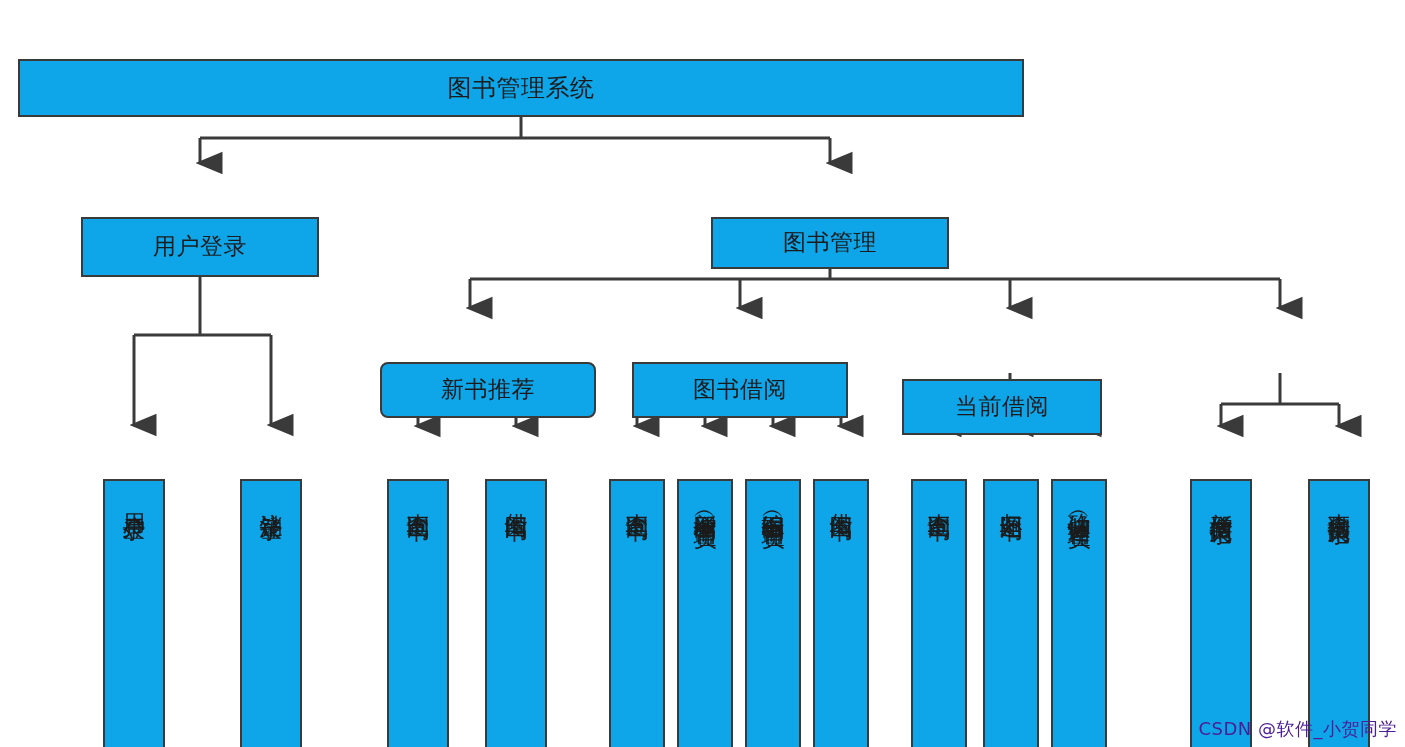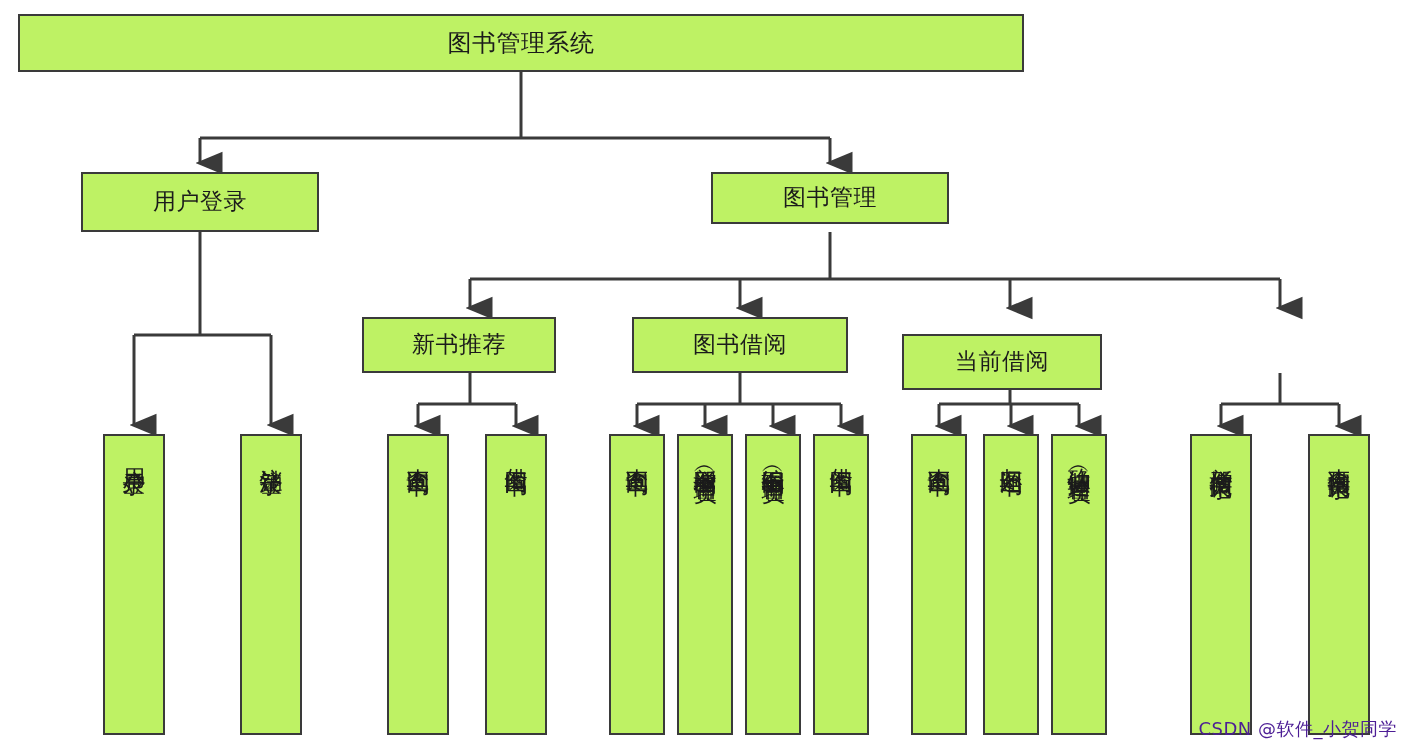--- a/index.html
+++ b/index.html
@@ -22,26 +22,27 @@
     position: absolute;
     left: 0;
     top: 0;
     width: 1405px;
     height: 747px;
     pointer-events: none;
   }
   .node {
     position: absolute;
     box-sizing: border-box;
-    background: #bef264;
+    background: #0ea5e9;
     border: 2.5px solid #3a3a3a;
     display: flex;
     align-items: center;
     justify-content: center;
     z-index: 2;
+    margin-top: 45px;
   }
   .node .label {
     font-size: 23px;
     color: #1b1b1b;
     line-height: 1.18;
     letter-spacing: 0.5px;
     white-space: nowrap;
     text-align: center;
   }
   .node.root .label { font-size: 24px; }
@@ -128,21 +129,21 @@
     <span class="label">图书管理系统</span>
   </div>
 
   <div class="node" style="left:81px; top:172px; width:238px; height:60px;">
     <span class="label">用户登录</span>
   </div>
   <div class="node" style="left:711px; top:172px; width:238px; height:52px;">
     <span class="label">图书管理</span>
   </div>
 
-  <div class="node" style="left:362px; top:317px; width:194px; height:56px;">
+  <div class="node" style="left:380px; top:317px; width:216px; height:56px;border-radius:8px;">
     <span class="label">新书推荐</span>
   </div>
   <div class="node" style="left:632px; top:317px; width:216px; height:56px;">
     <span class="label">图书借阅</span>
   </div>
   <div class="node" style="left:902px; top:334px; width:200px; height:56px;">
     <span class="label">当前借阅</span>
   </div>
 
   <div class="node leaf" style="left:103px; top:434px; width:62px; height:301px;">

